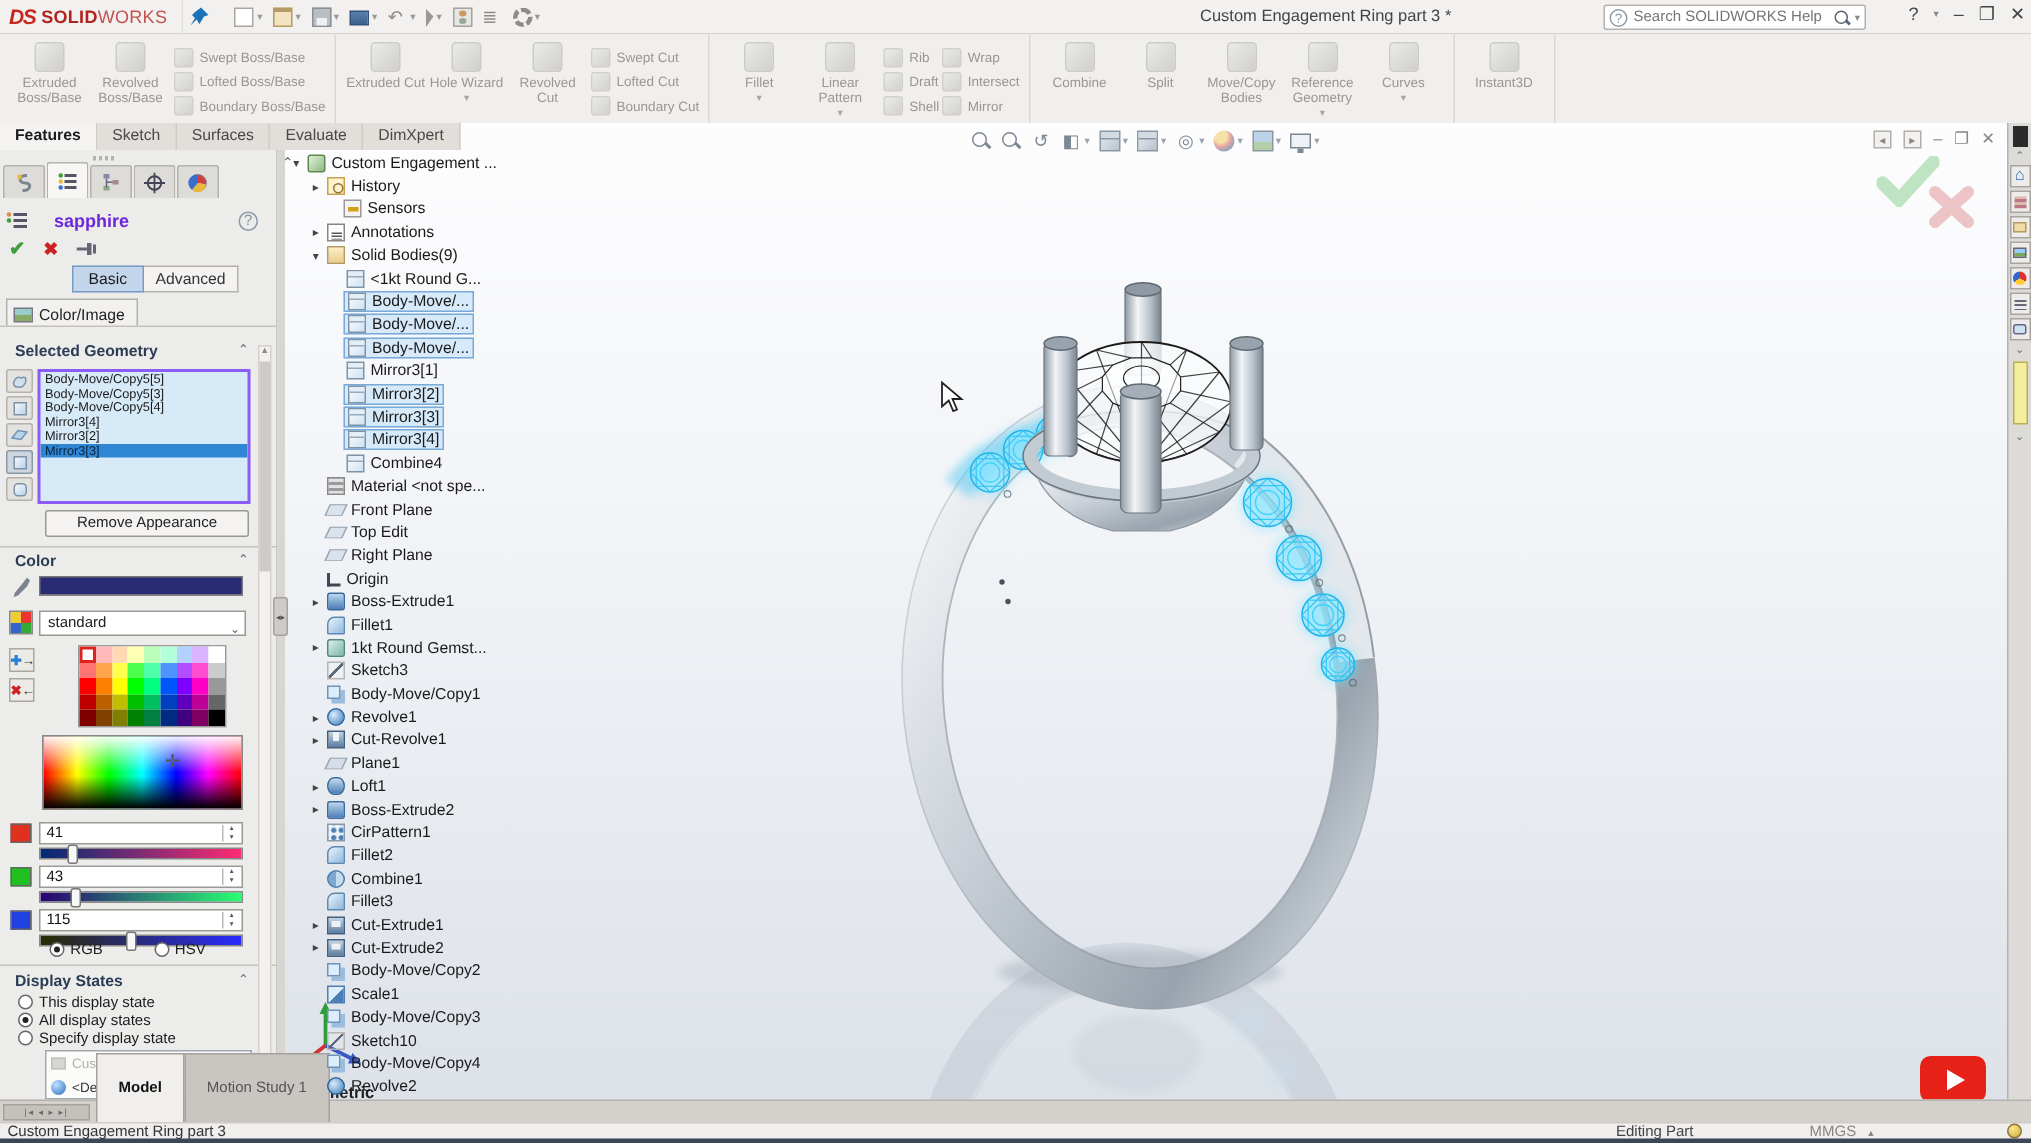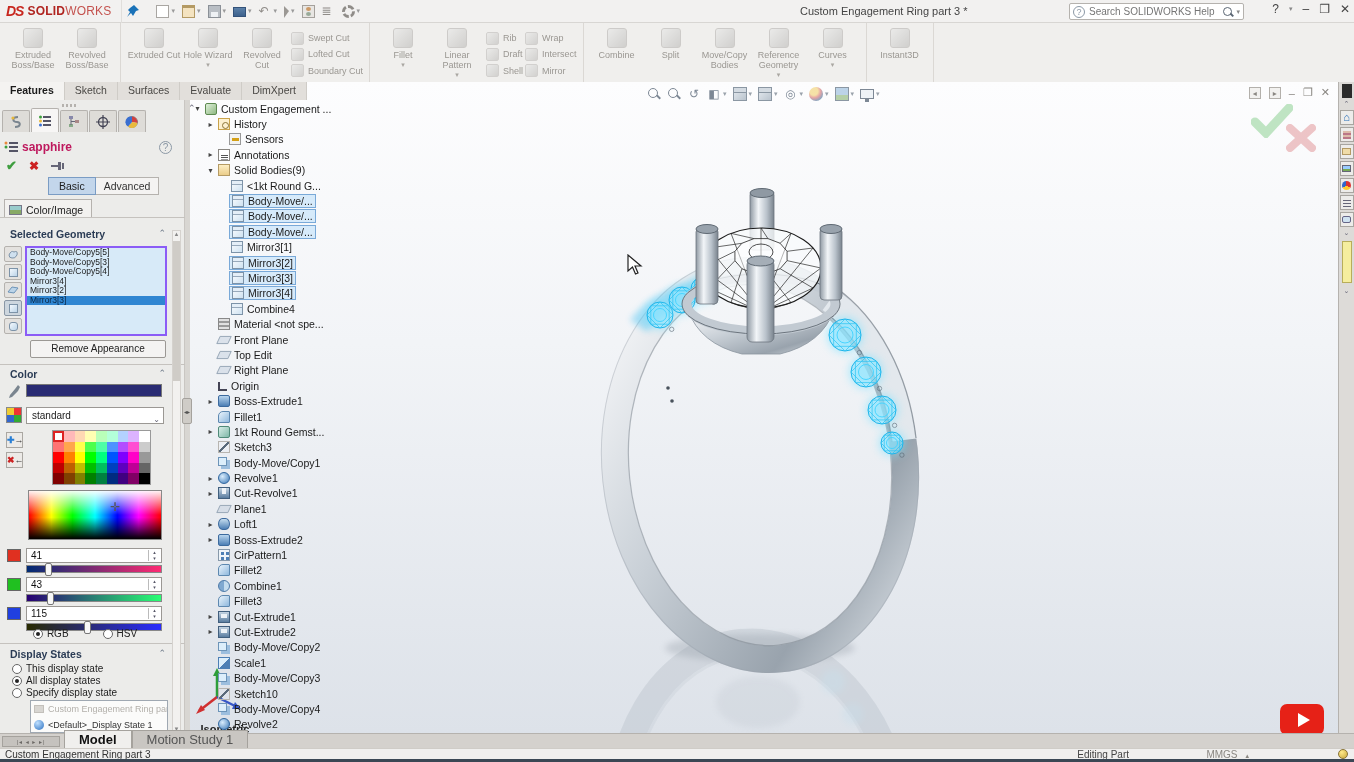--- a/index.html
+++ b/index.html
@@ -87,21 +87,21 @@
 
   #cursor { position:absolute; left:442px; top:172px; }
 
   
   #leftpanel { position:absolute; left:0; top:100px; width:185px; height:633px; background:#ececea; border-right:1px solid #c9c6c2; }
   #grip { position:absolute; left:62px; top:4px; width:14px; height:3px; background:repeating-linear-gradient(90deg,#b5b2ae 0 2px, transparent 2px 4px); }
   #mgr-tabs { position:absolute; left:2px; top:10px; display:flex; }
   .mtab { width:28px; height:22px; background:#dedcd8; border:1px solid #b5b2ae; border-bottom:none; margin-right:1px; display:flex; align-items:center; justify-content:center; border-radius:2px 2px 0 0;}
   .mtab.active { background:#f7f6f5; height:24px; margin-top:-2px; }
   #pm-title-row { position:absolute; left:4px; top:38px; width:176px; height:18px; display:flex; align-items:center; }
-  #pm-title { font-weight:bold; font-size:12px; color:#be185d; margin-left:4px; }
+  #pm-title { font-weight:bold; font-size:12px; color:#6d28d9; margin-left:18px; }
   #pm-help { position:absolute; right:8px; width:13px; height:13px; border:1px solid #8c99a6; border-radius:50%; color:#8c99a6; font-size:10px; text-align:center; line-height:12px; }
   #pm-actions { position:absolute; left:6px; top:58px; display:flex; gap:12px; align-items:center; }
   #pm-check { color:#3f9e3f; font-size:13px; font-weight:bold; }
   #pm-x { color:#cc2222; font-size:12px; font-weight:bold; }
   #mode-toggle { position:absolute; left:48px; top:77px; display:flex; }
   #mode-basic { padding:2px 10px; background:#c3d6eb; border:1px solid #7a9cc4; font-size:10.5px; color:#1c1c1c; }
   #mode-adv { padding:2px 8px; background:#f4f3f2; border:1px solid #b5b2ae; border-left:none; font-size:10.5px; color:#333; }
   #ci-tab { position:absolute; left:4px; top:99px; height:18px; padding:2px 8px 0 4px; background:#f2f1ef; border:1px solid #b5b2ae; border-bottom:none; display:flex; align-items:center; font-size:10.5px; color:#222; }
   #ci-tab .pic { width:13px; height:10px; background:linear-gradient(#9cc 50%, #8a6 50%); border:1px solid #778; margin-right:4px; }
   .hline { position:absolute; left:0; width:185px; border-top:1px solid #c5c2be; }
@@ -211,21 +211,21 @@
   .tp-img-g { width:9px; height:7px; background:linear-gradient(#9cf 55%, #7a5 55%); border:1px solid #667;}
   .tp-sphere-g { width:9px; height:9px; border-radius:50%; background:conic-gradient(#d33 0 33%, #fc3 33% 66%, #36c 66%); }
   .tp-props-g { width:8px; height:8px; background:repeating-linear-gradient(0deg,#667 0 1px,transparent 1px 3px); }
   .tp-forum-g { width:9px; height:7px; background:#cfe2f1; border:1px solid #668; border-radius:2px;}
   .tp-chev { text-align:center; color:#667; font-size:7px; }
   #tp-yellow { width:10px; height:42px; background:#f5ee9e; border:1px solid #b8ae5a; margin:4px auto; }
 
   
   #dtabs { position:absolute; left:0; top:733px; width:1354px; height:15px; background:#d4d1cd; border-top:1px solid #b5b2ae; display:flex; align-items:flex-end; }
   #navbtns { width:58px; height:11px; margin:0 4px 1px 2px; background:#c5c2be; border:1px solid #a5a29d; color:#6b6865; font-size:6px; text-align:center; line-height:10px; letter-spacing:1px; }
-  .dtab { padding:1px 14px; font-size:13px; border:1px solid #a5a29d; border-bottom:none; background:#c9c6c2; color:#555; }
+  .dtab { padding:17px 14px; font-size:10px; border:1px solid #a5a29d; border-bottom:none; background:#c9c6c2; color:#555; }
   .dtab.active { background:#f0efed; font-weight:bold; color:#111; }
   #statusbar { position:absolute; left:0; top:748px; width:1354px; height:11px; background:#f0efee; border-top:1px solid #cfccc7; font-size:10px; color:#333; }
   #status-left { position:absolute; left:5px; top:0; }
   #status-edit { position:absolute; right:225px; top:0; color:#444; }
   #status-units { position:absolute; right:105px; top:0; color:#8a8782; }
   #status-units .dd { font-size:7px; margin-left:8px; }
   #status-globe { position:absolute; right:6px; top:0; width:10px; height:10px; border-radius:50%; background:radial-gradient(circle at 35% 30%, #ffe98a, #caa93c); border:1px solid #8a7436;}
   #bottomstrip { position:absolute; left:0; top:759px; width:1354px; height:3px; background:#3b4754; }
 
   
@@ -298,20 +298,34 @@
 
 <div id="ribbon">
     <div class="rgroup">
       <div class="rbig">
         <div class="ric"></div>
         <div class="rlabel">Extruded Boss/Base</div>
       </div>
       <div class="rbig">
         <div class="ric"></div>
         <div class="rlabel">Revolved Boss/Base</div>
+      </div>
+      <div class="rstackwrap">
+        <div class="rstack">
+          <span class="ric-s"></span>
+          <span class="lbl">Swept Boss/Base</span>
+        </div>
+        <div class="rstack">
+          <span class="ric-s"></span>
+          <span class="lbl">Lofted Boss/Base</span>
+        </div>
+        <div class="rstack">
+          <span class="ric-s"></span>
+          <span class="lbl">Boundary Boss/Base</span>
+        </div>
       </div>
     </div>
     <div class="rgroup">
       <div class="rbig">
         <div class="ric"></div>
         <div class="rlabel">Extruded Cut</div>
       </div>
       <div class="rbig">
         <div class="ric"></div>
         <div class="rlabel">Hole Wizard</div>

